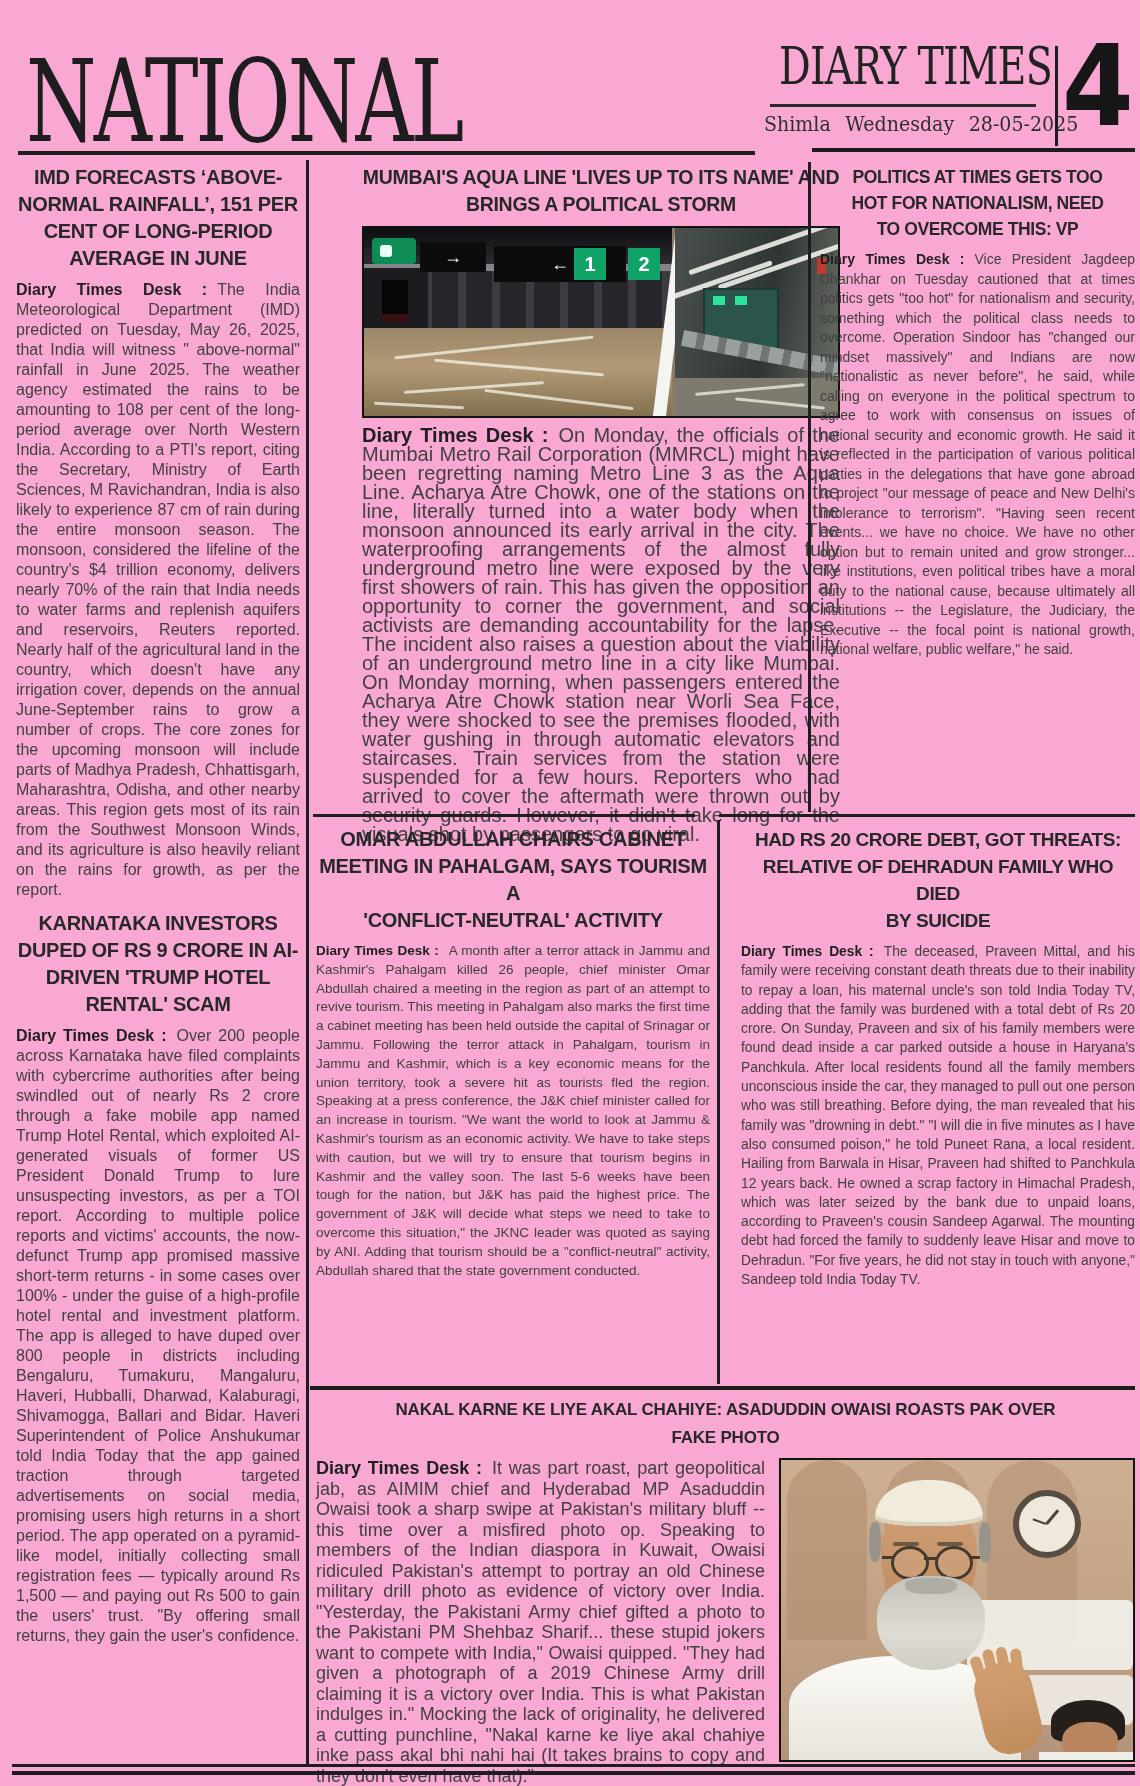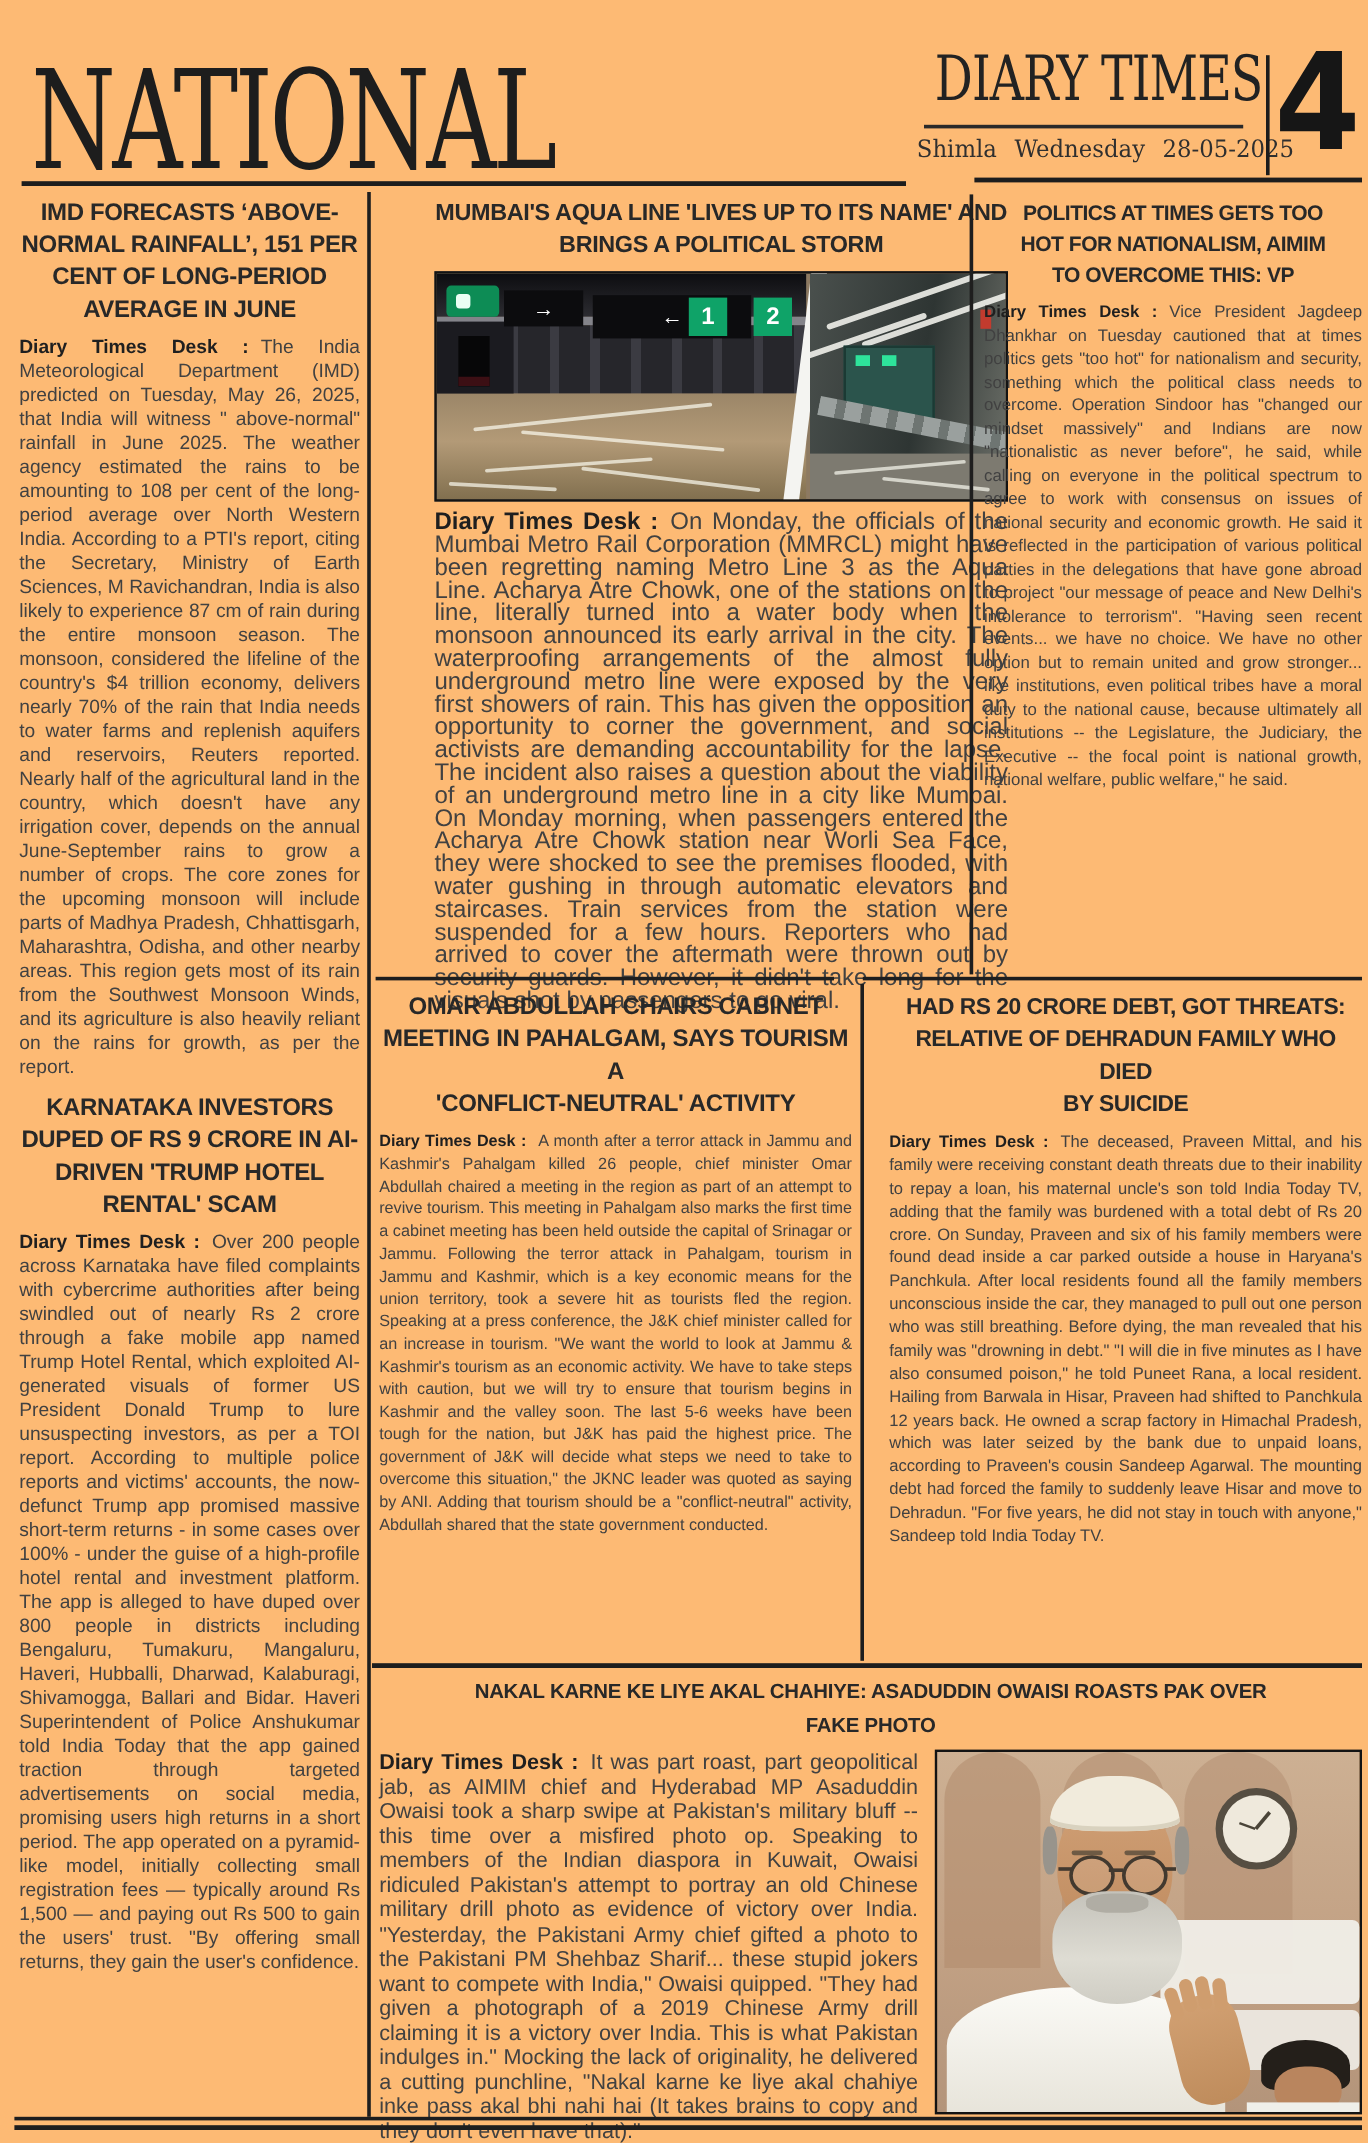--- a/index.html
+++ b/index.html
@@ -1,16 +1,16 @@
 <!DOCTYPE html>
 <html><head>
 <meta charset="utf-8">
 <style>
   html,body{margin:0;padding:0;background:#e8e8e8;}
-  .page{position:relative;width:1140px;height:1786px;background:#fdba74;
+  .page{position:relative;width:1140px;height:1786px;background:#f9a8d4;
         font-family:"Liberation Sans",sans-serif;color:#414141;overflow:hidden;}
   
   .nat{position:absolute;left:26px;top:44px;font-family:"DejaVu Serif",serif;
        font-size:112px;line-height:1;letter-spacing:-4px;color:#1d1d1d;
        transform:scale(0.72,1.02);transform-origin:left top;white-space:nowrap;}
   .paper{position:absolute;left:779px;top:40px;font-family:"DejaVu Serif",serif;
          font-size:52px;line-height:1;color:#222;white-space:nowrap;
          transform:scale(0.76,1.0);transform-origin:left top;letter-spacing:-1px;}
   .paper-rule{position:absolute;left:770px;top:104px;width:266px;height:3px;background:#2a2a2a;}
   .dateline{position:absolute;left:764px;top:112px;width:280px;text-align:center;
@@ -195,21 +195,21 @@
         </div>
       </div>
     </div>
     <p class="body b-mum"><span class="kicker">Diary Times Desk :</span><span>On Monday, the officials of the Mumbai Metro Rail Corporation (MMRCL) might have been regretting naming Metro Line 3 as the Aqua Line. Acharya Atre Chowk, one of the stations on the line, literally turned into a water body when the monsoon announced its early arrival in the city. The waterproofing arrangements of the almost fully underground metro line were exposed by the very first showers of rain. This has given the opposition an opportunity to corner the government, and social activists are demanding accountability for the lapse. The incident also raises a question about the viability of an underground metro line in a city like Mumbai. On Monday morning, when passengers entered the Acharya Atre Chowk station near Worli Sea Face, they were shocked to see the premises flooded, with water gushing in through automatic elevators and staircases. Train services from the station were suspended for a few hours. Reporters who had arrived to cover the aftermath were thrown out by security guards. However, it didn't take long for the visuals shot by passengers to go viral.</span></p>
   </div>
 
   <div class="vrule" style="left:808px;top:162px;height:650px;"></div>
 
   <div class="col" style="left:820px;top:164px;width:315px;">
     <h2 class="h-vp">POLITICS AT TIMES GETS TOO
-HOT FOR NATIONALISM, AIMIM
+HOT FOR NATIONALISM, NEED
 TO OVERCOME THIS: VP</h2>
     <p class="body b-vp"><span class="kicker">Diary Times Desk :</span><span>Vice President Jagdeep Dhankhar on Tuesday cautioned that at times politics gets "too hot" for nationalism and security, something which the political class needs to overcome. Operation Sindoor has "changed our mindset massively" and Indians are now "nationalistic as never before", he said, while calling on everyone in the political spectrum to agree to work with consensus on issues of national security and economic growth. He said it is reflected in the participation of various political parties in the delegations that have gone abroad to project "our message of peace and New Delhi's intolerance to terrorism". "Having seen recent events... we have no choice. We have no other option but to remain united and grow stronger... like institutions, even political tribes have a moral duty to the national cause, because ultimately all institutions -- the Legislature, the Judiciary, the Executive -- the focal point is national growth, national welfare, public welfare," he said.</span></p>
   </div>
 
   <div class="hrule" style="left:313px;top:814px;width:382px;"></div>
   <div class="hrule" style="left:719px;top:814px;width:416px;"></div>
   <div class="vrule" style="left:717px;top:820px;height:564px;"></div>
 
   <div class="col" style="left:316px;top:826px;width:394px;">
     <h2 class="h-omar">OMAR ABDULLAH CHAIRS CABINET

